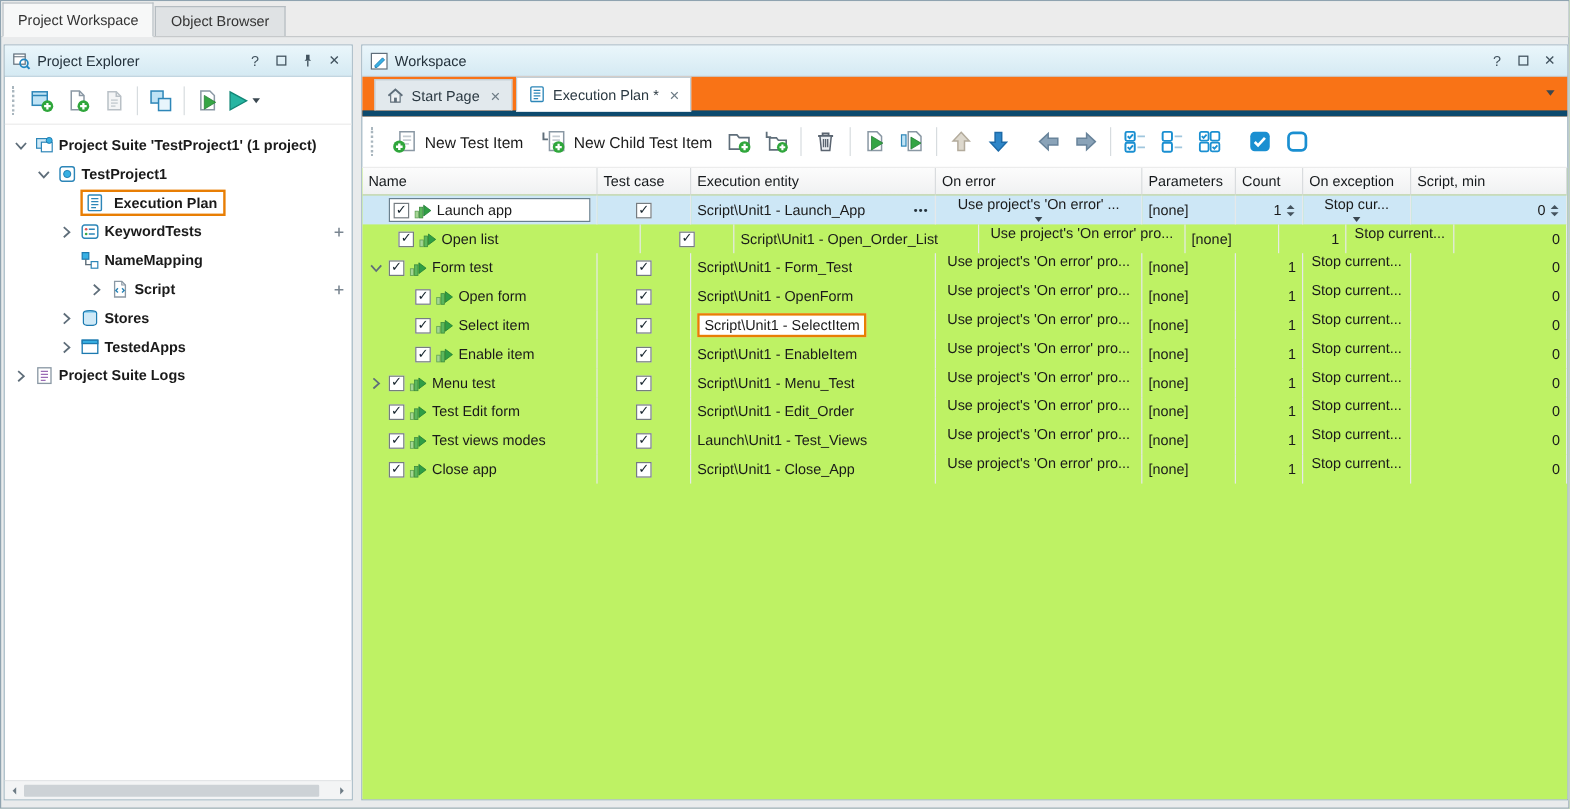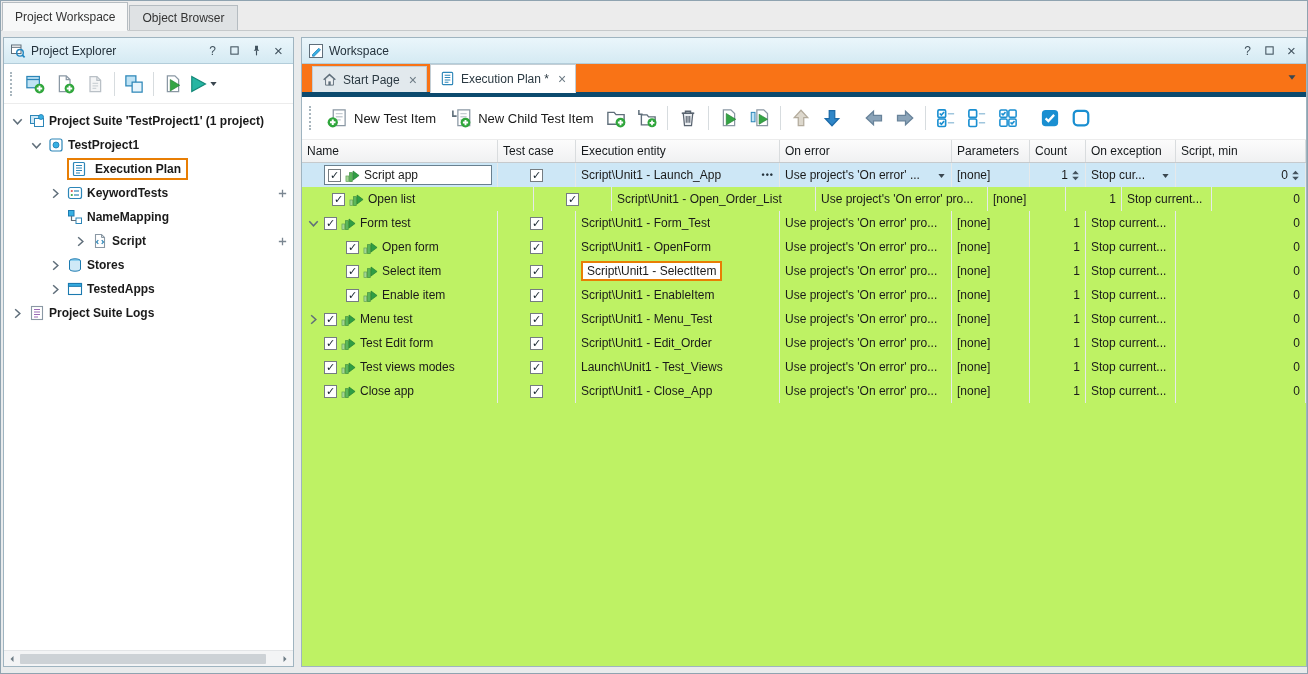--- a/index.html
+++ b/index.html
@@ -67,21 +67,21 @@
   .gcell { display:flex; align-items:center; padding:0 5px; border-right:1px solid #e6e9ea; white-space:nowrap; overflow:hidden; }
   .grow.sel .gcell { background:#cde7f6; }
   .cname { padding-left:4px; gap:3px; }
   .gexp { width:15px; height:15px; flex:0 0 15px; display:inline-flex; }
   .ncontent { display:flex; align-items:center; gap:4px; flex:1; height:100%; }
   .grow.sel .ncontent { background:#fff; border:1px solid #69808f; height:20px; align-self:center; padding:0 3px; }
   .cb { width:13px; height:13px; flex:0 0 13px; border:1px solid #757c81; background:#fff; display:inline-flex; align-items:center; justify-content:center; }
   .cb.checked::after { content:"✓"; font-size:11px; font-weight:bold; color:#15232c; line-height:1; }
   .ticon { width:15px; height:15px; flex:0 0 15px; display:inline-flex; }
   .ccenter { justify-content:center; }
-  .cspread { justify-content:space-between; }
+  .cspread { justify-content:space-between;flex-direction:column; }
   .cright { justify-content:flex-end; }
   .spin { width:9px; height:15px; margin-left:3px; display:inline-flex; flex:0 0 9px; }
   .dd { width:9px; height:9px; display:inline-flex; flex:0 0 9px; }
   .dots-btn { margin-left:auto; font-weight:bold; letter-spacing:1px; color:#24323c; font-size:9px; padding-left:4px; }
   .elabel { overflow:hidden; text-overflow:ellipsis; }
   .elabel.hl-box { padding:1px 4px; gap:0; }
 </style>
 </head>
 <body>
 
@@ -553,21 +553,21 @@
                 <span class="gexp"></span>
                 <span class="ncontent">
                   <span class="cb checked"></span>
                   <span class="ticon">
                     <svg viewBox="0 0 16 16" xmlns="http://www.w3.org/2000/svg">
                       <rect x="1" y="8.5" width="3" height="6" fill="#a5d695" stroke="#5ea054" stroke-width="0.7"></rect>
                       <rect x="4.8" y="5" width="3" height="9.5" fill="#5cb85c" stroke="#3c8a3c" stroke-width="0.7"></rect>
                       <path d="M8.6 3.2l6.4 4.8-6.4 4.8z" fill="#2f9e44" stroke="#1f7a33" stroke-width="0.7"></path>
                     </svg>
                   </span>
-                  <span class="nlabel">Script app</span>
+                  <span class="nlabel">Launch app</span>
                 </span>
               </div>
               <div class="gcell ccenter" style="width:78px">
                 <span class="cb checked"></span>
               </div>
               <div class="gcell" style="width:204px">
                 <span class="elabel">Script\Unit1 - Launch_App</span>
                 <span class="dots-btn">•••</span>
               </div>
               <div class="gcell cspread" style="width:172px">

